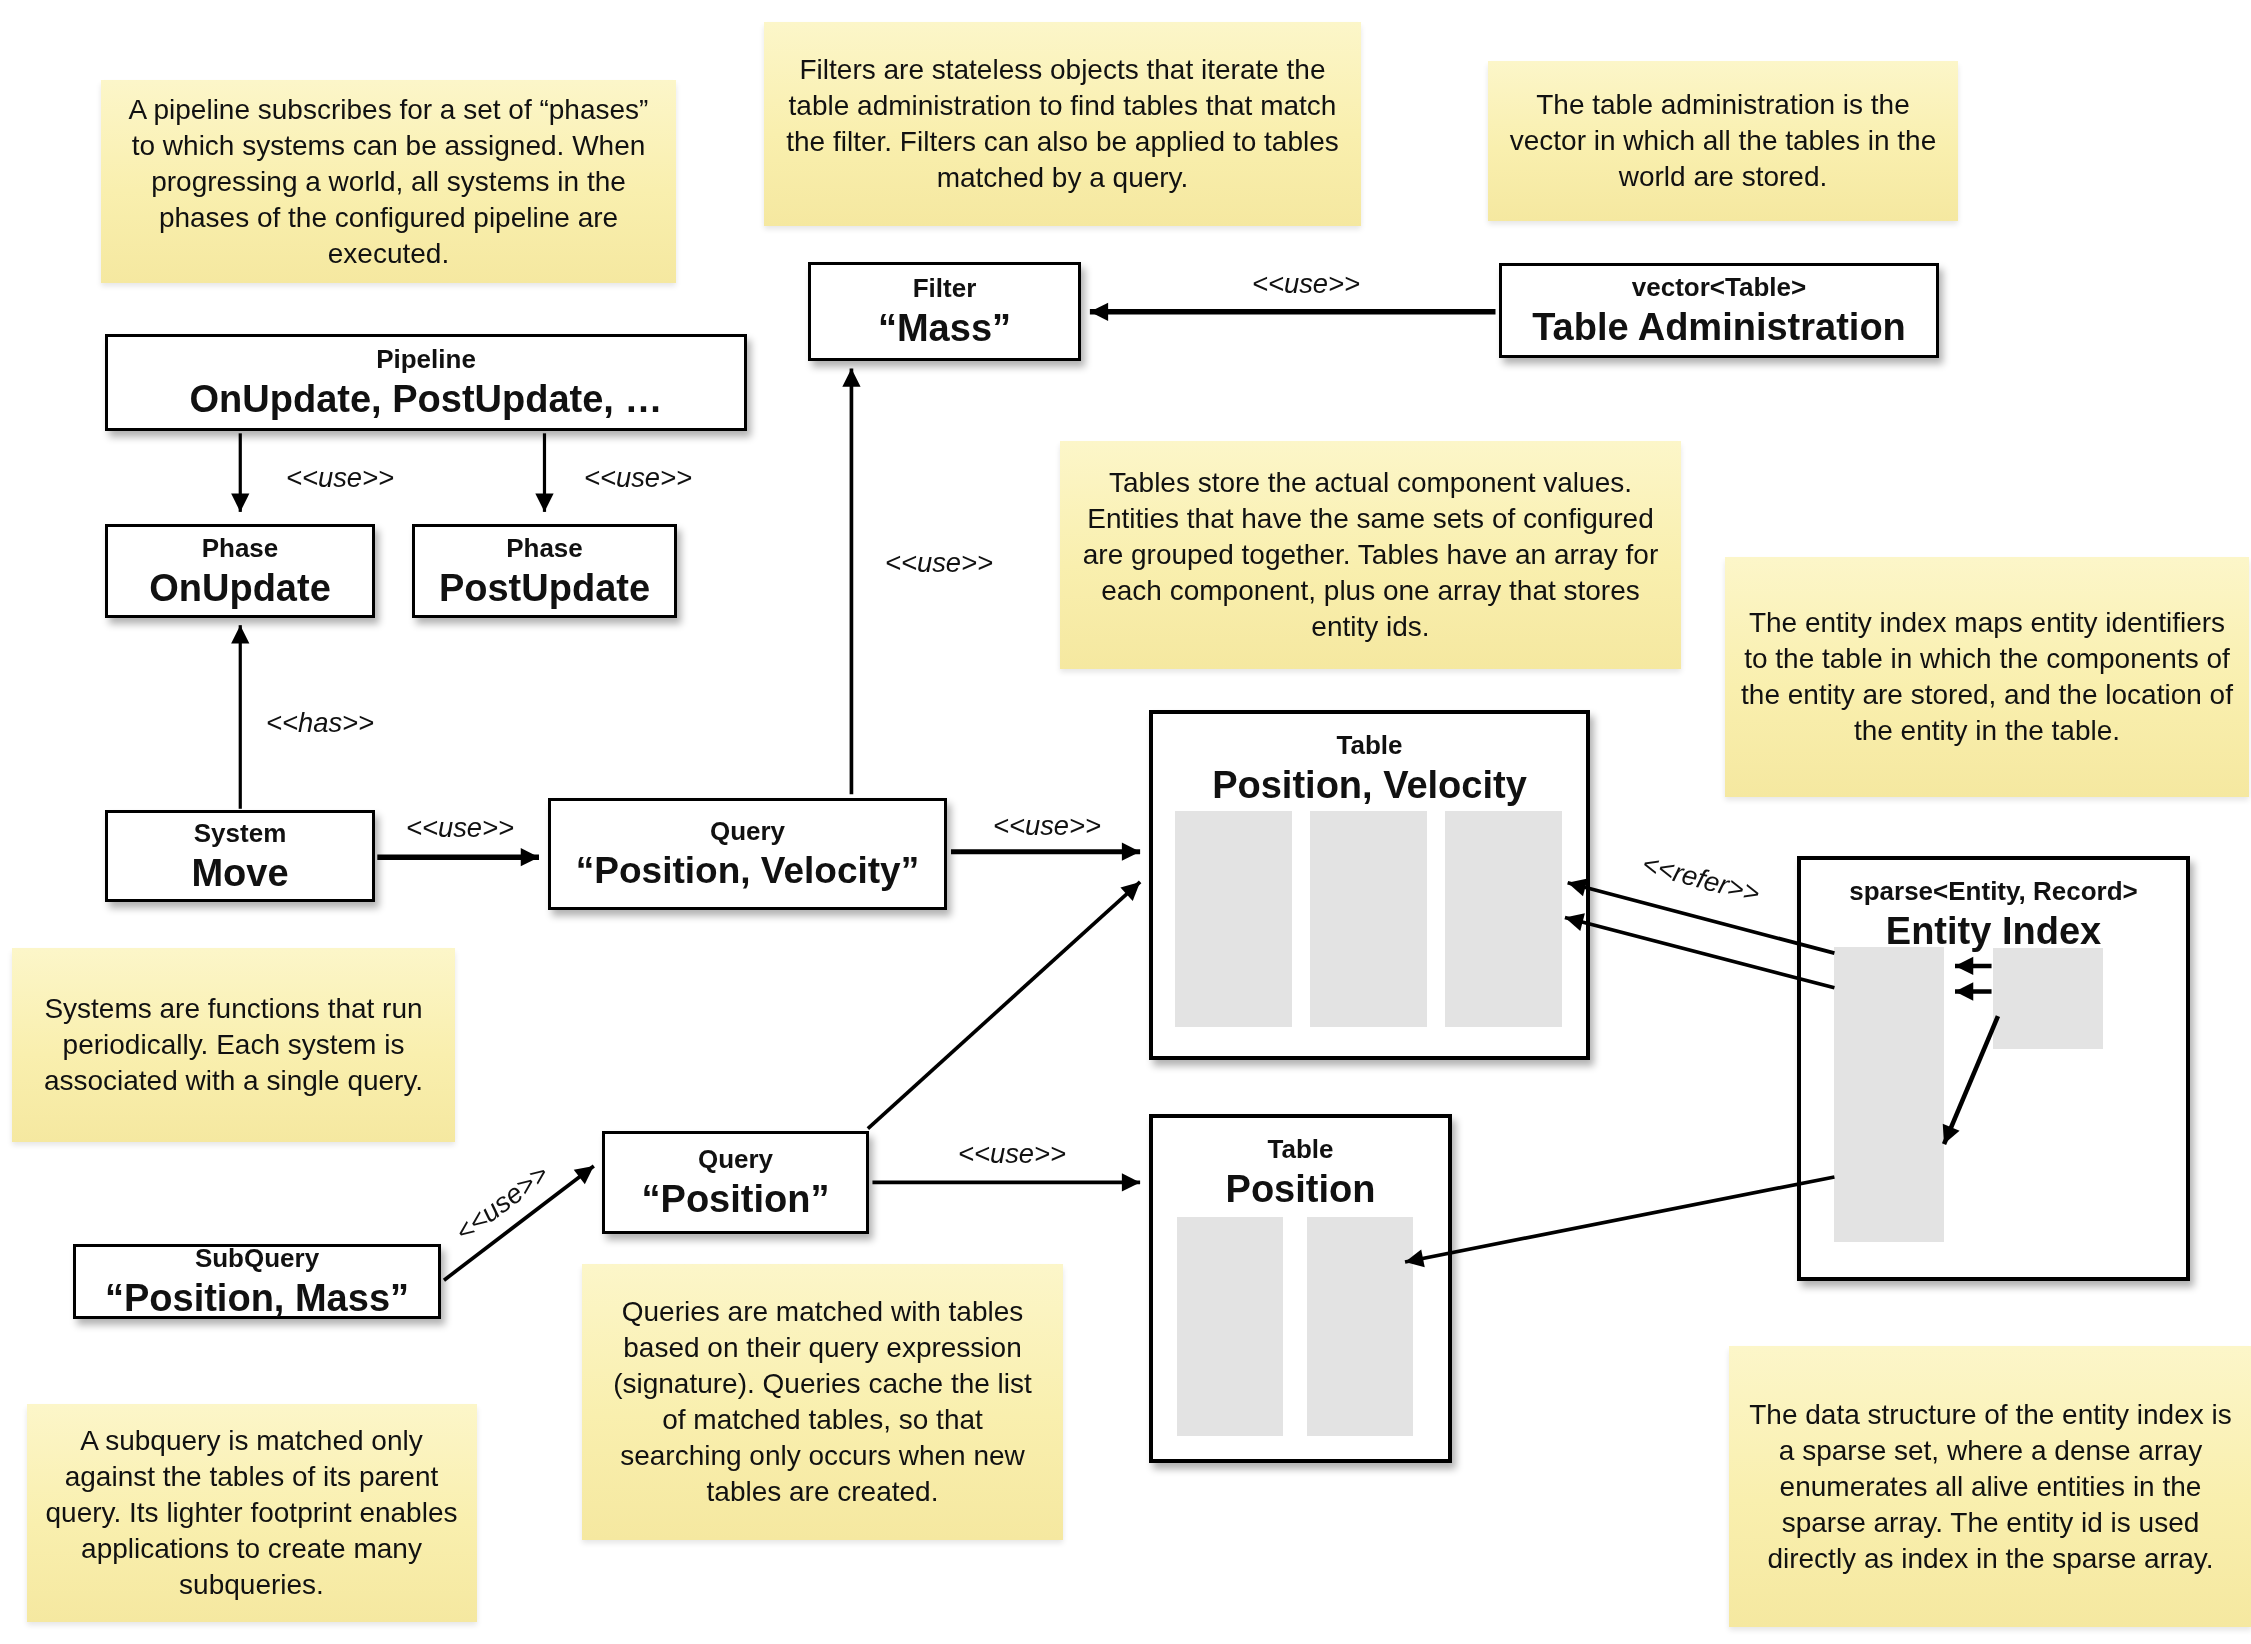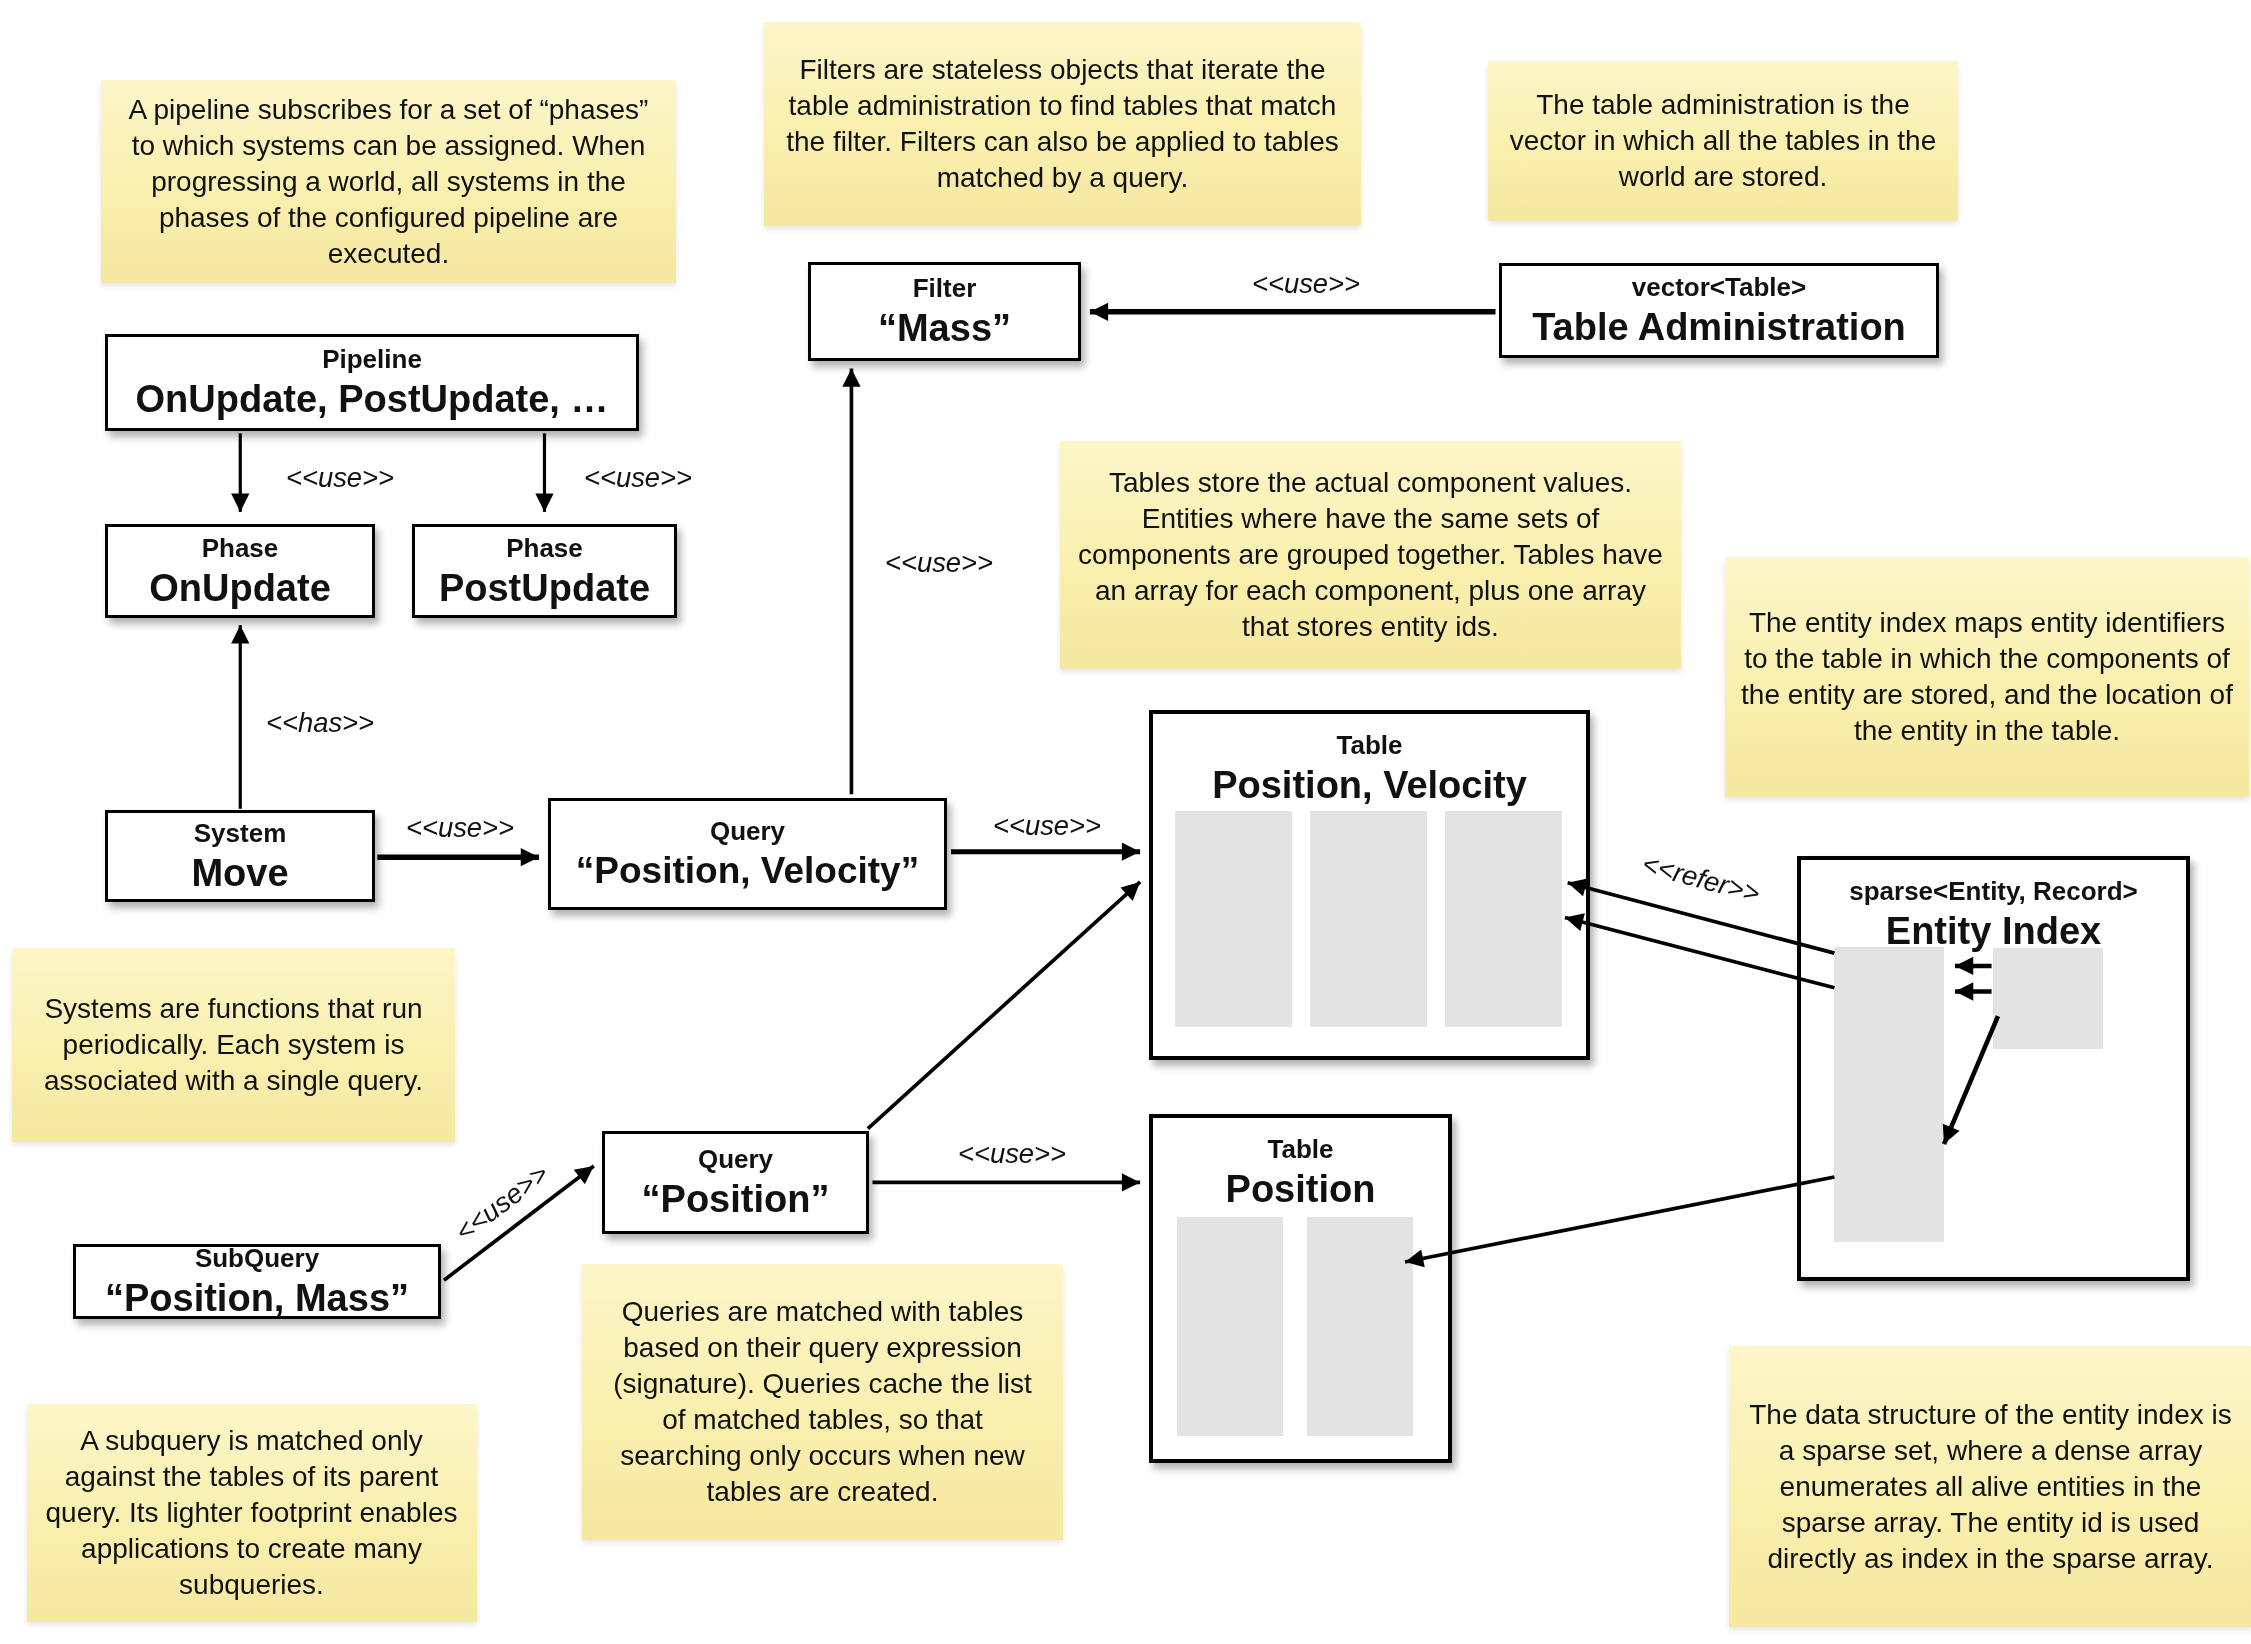--- a/index.html
+++ b/index.html
@@ -52,28 +52,28 @@
   svg.wires line{stroke:#000;}
 </style>
 </head>
 <body>
 
 <div id="canvas">
 
   <div class="note" style="left:101px;top:80px;width:575px;height:203px;">A pipeline subscribes for a set of “phases” to which systems can be assigned. When progressing a world, all systems in the phases of the configured pipeline are executed.</div>
   <div class="note" style="left:764px;top:22px;width:597px;height:204px;">Filters are stateless objects that iterate the table administration to find tables that match the filter. Filters can also be applied to tables matched by a query.</div>
   <div class="note" style="left:1488px;top:61px;width:470px;height:160px;">The table administration is the vector in which all the tables in the world are stored.</div>
-  <div class="note" style="left:1060px;top:441px;width:621px;height:228px;">Tables store the actual component values. Entities where have the same sets of components are grouped together. Tables have an array for each component, plus one array that stores entity ids.</div>
+  <div class="note" style="left:1060px;top:441px;width:621px;height:228px;">Tables store the actual component values. Entities that have the same sets of configured are grouped together. Tables have an array for each component, plus one array that stores entity ids.</div>
   <div class="note" style="left:1725px;top:557px;width:524px;height:240px;padding:7px 11px;">The entity index maps entity identifiers to the table in which the components of the entity are stored, and the location of the entity in the table.</div>
   <div class="note" style="left:12px;top:948px;width:443px;height:194px;">Systems are functions that run periodically. Each system is associated with a single query.</div>
   <div class="note" style="left:582px;top:1264px;width:481px;height:276px;">Queries are matched with tables based on their query expression (signature). Queries cache the list of matched tables, so that searching only occurs when new tables are created.</div>
   <div class="note" style="left:26.5px;top:1404px;width:450px;height:218px;">A subquery is matched only against the tables of its parent query. Its lighter footprint enables applications to create many subqueries.</div>
   <div class="note" style="left:1729px;top:1346px;width:523px;height:281px;padding:9.1px 12.8px;">The data structure of the entity index is a sparse set, where a dense array enumerates all alive entities in the sparse array. The entity id is used directly as index in the sparse array.</div>
 
-  <div class="box" style="left:105px;top:334px;width:534px;height:97px;">
+  <div class="box" style="left:105px;top:334px;width:642px;height:97px;">
     <span class="type">Pipeline</span>
     <span class="value">OnUpdate, PostUpdate, …</span>
   </div>
 
   <div class="box" style="left:105px;top:524px;width:270px;height:94px;">
     <span class="type">Phase</span>
     <span class="value">OnUpdate</span>
   </div>
 
   <div class="box" style="left:412px;top:524px;width:265px;height:94px;">

